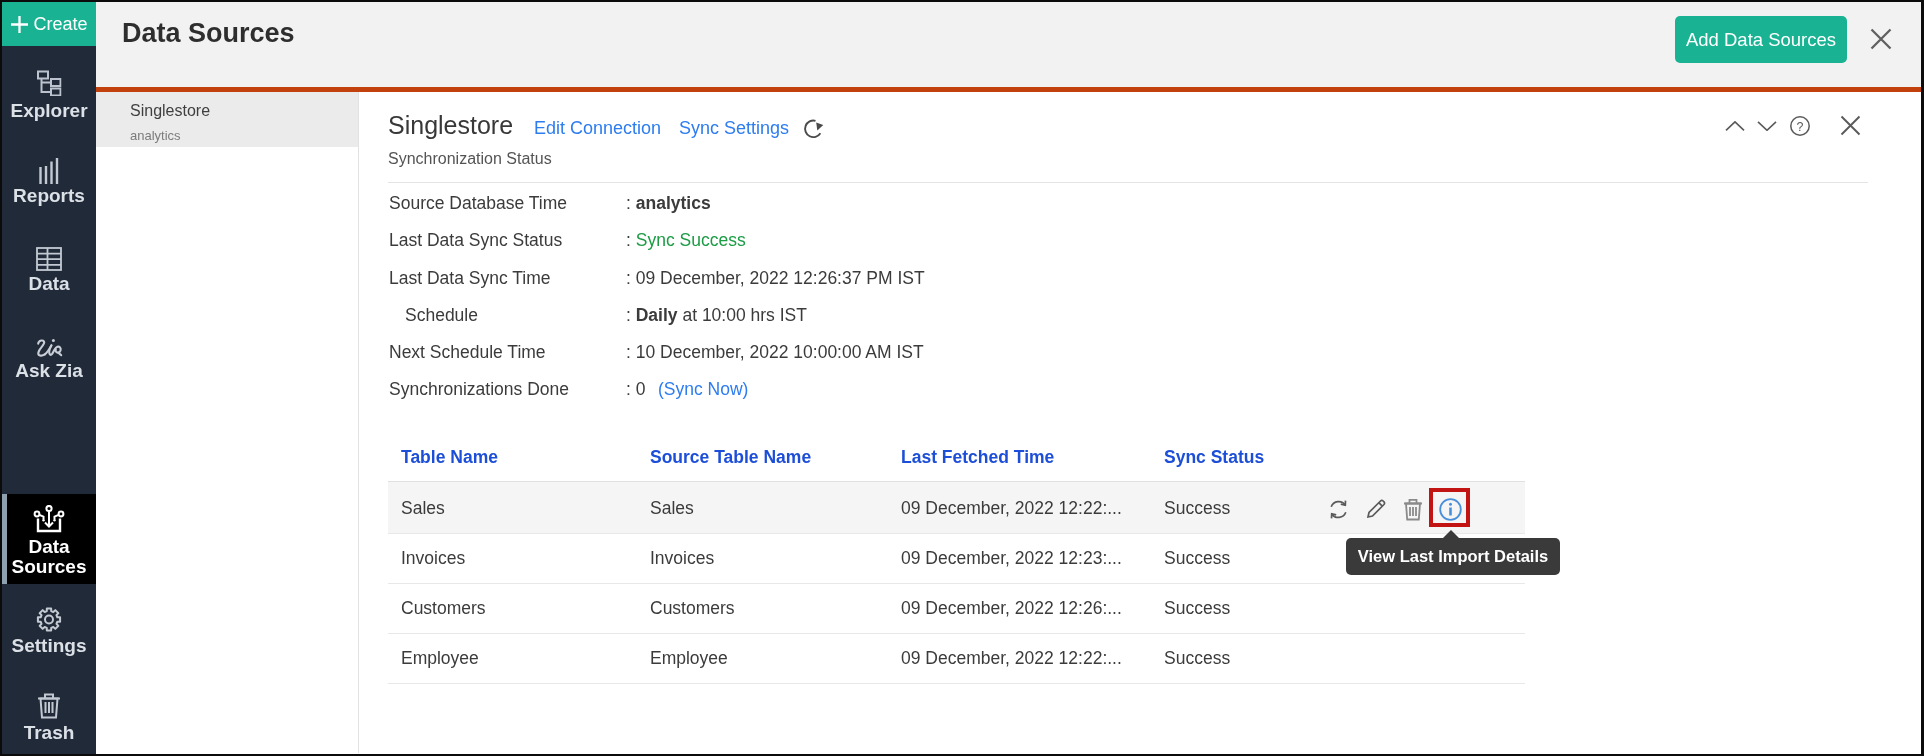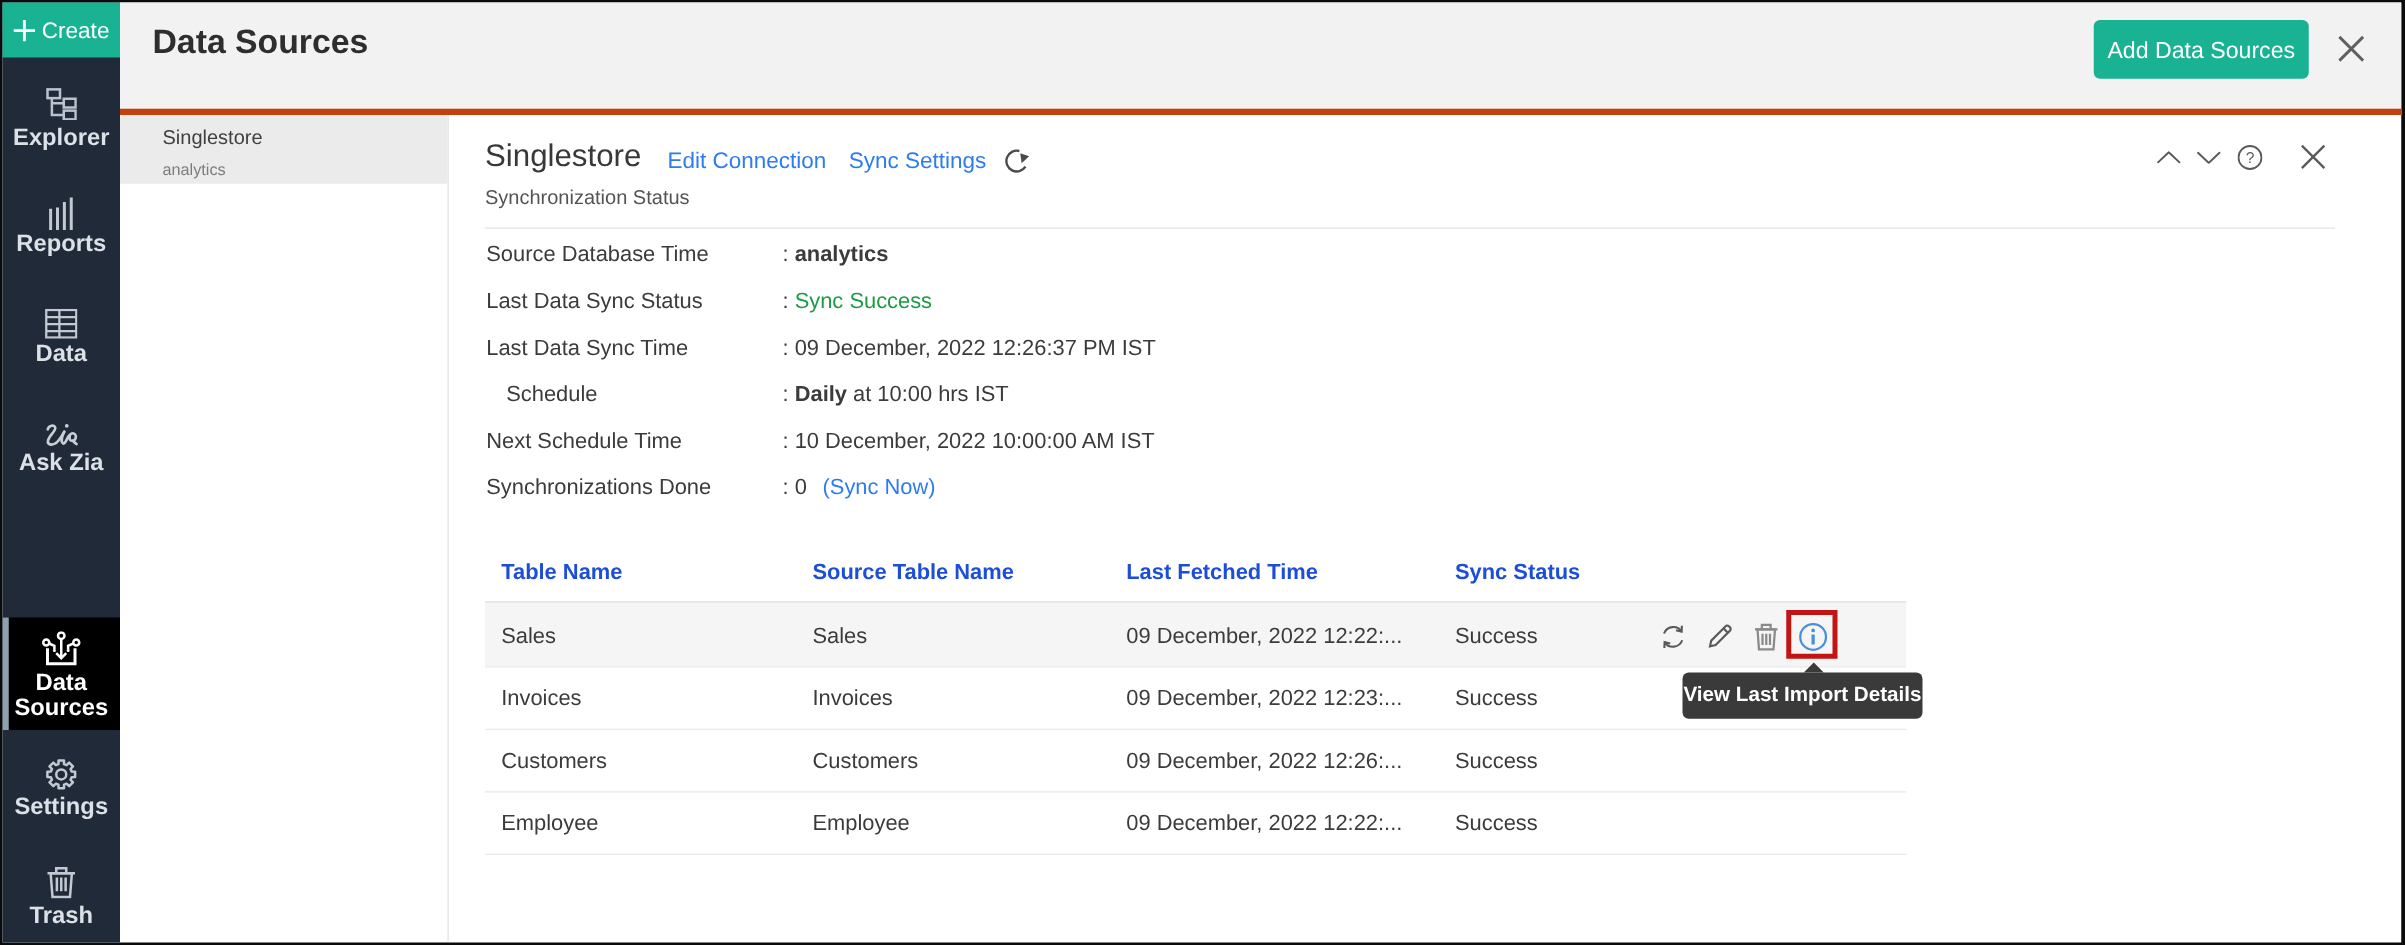--- a/index.html
+++ b/index.html
@@ -28,21 +28,21 @@
   #sel{position:absolute;left:0;top:0;width:262px;height:55px;background:#ebebeb;}
   #sel .l1{position:absolute;left:34px;top:9px;font-size:16px;color:#3f3f3f;line-height:20px;}
   #sel .l2{position:absolute;left:34px;top:34px;font-size:13px;color:#7c7c7c;line-height:20px;}
   
   .t{position:absolute;line-height:22px;font-size:17.5px;color:#3b3b3b;white-space:nowrap;}
   .blue{color:#2d7cf0;}
   .green{color:#1b9c44;}
   .hdr{font-weight:700;color:#1d4ed8;}
   .hline{position:absolute;height:1px;background:#e4e4e4;}
   #salesrow{position:absolute;left:388px;top:481px;width:1137px;height:52px;background:#f5f5f5;border-top:1px solid #e0e0e0;box-sizing:border-box;}
-  #tooltip{position:absolute;left:1346px;top:538px;width:192px;height:37px;background:#3a3a3a;border-radius:5px;
+  #tooltip{position:absolute;left:1346px;top:538px;width:214px;height:37px;background:#3a3a3a;border-radius:5px;
            color:#fff;font-size:16.5px;font-weight:700;display:flex;align-items:center;justify-content:center;}
   #tooltip .tri{position:absolute;left:97px;top:-8px;width:0;height:0;border-left:8px solid transparent;border-right:8px solid transparent;border-bottom:8px solid #3a3a3a;}
   #redbox{position:absolute;left:1429px;top:488px;width:41px;height:39px;border:4px solid #c31414;box-sizing:border-box;}
 </style>
 </head>
 <body>
 <div id="frame"></div>
 
 <div id="sidebar">
   <div id="create">

